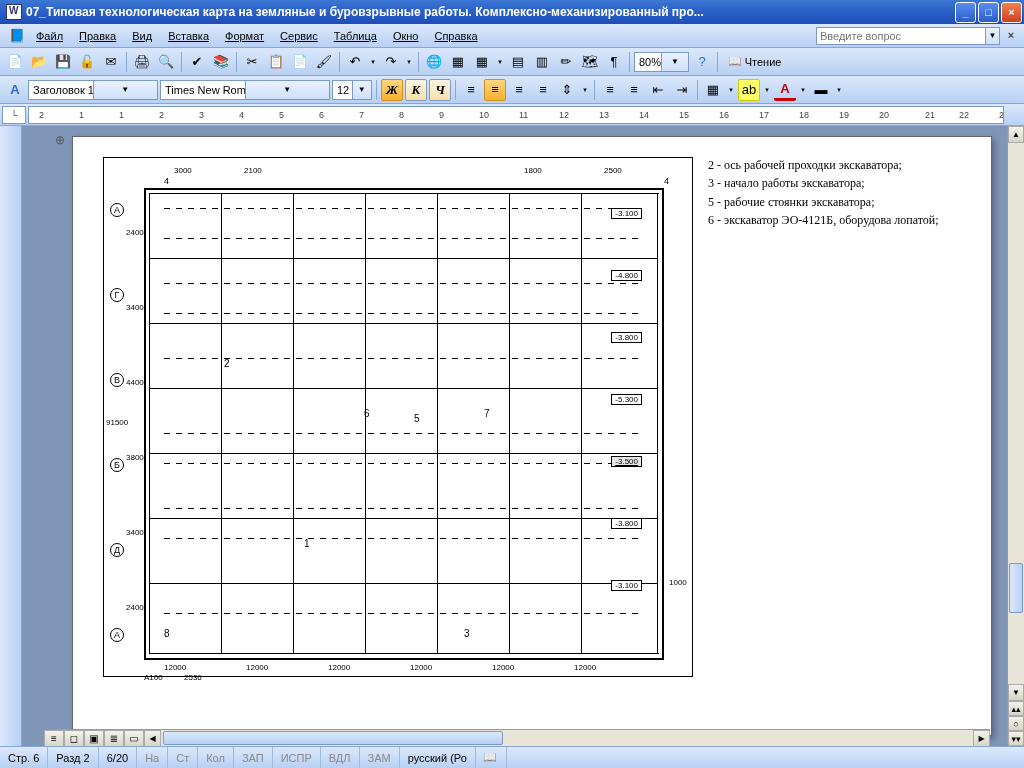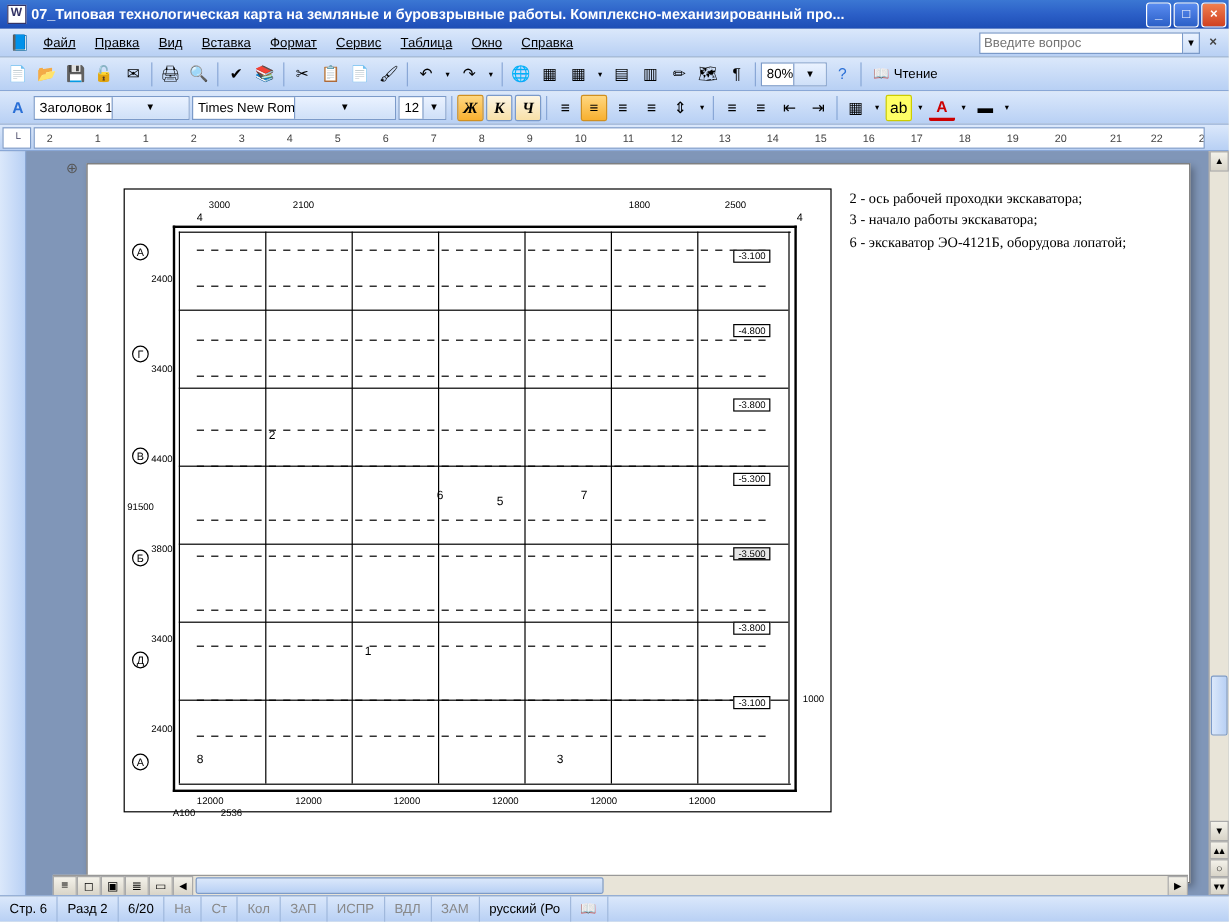--- a/index.html
+++ b/index.html
@@ -763,20 +763,21 @@
             <span style="position: absolute; left: 260px; top: 250px; font-size: 10px;">6</span>
             <span style="position: absolute; left: 310px; top: 255px; font-size: 10px;">5</span>
             <span style="position: absolute; left: 380px; top: 250px; font-size: 10px;">7</span>
             <span style="position: absolute; left: 200px; top: 380px; font-size: 10px;">1</span>
             <span style="position: absolute; left: 360px; top: 470px; font-size: 10px;">3</span>
             <span style="position: absolute; left: 60px; top: 470px; font-size: 10px;">8</span>
           </div>
         <div class="legend" id="legend">
             <div>2 - ось рабочей проходки экскаватора;</div>
             <div>3 - начало работы экскаватора;</div>
+            <div>5 - рабочие стоянки экскаватора;</div>
             <div>6 - экскаватор ЭО-4121Б, оборудова лопатой;</div>
           </div>
       </div>
     </div>
 
     <div class="hscroll-row">
       <div class="view-btns">
         <div class="view-btn">≡</div>
         <div class="view-btn">◻</div>
         <div class="view-btn">▣</div>

